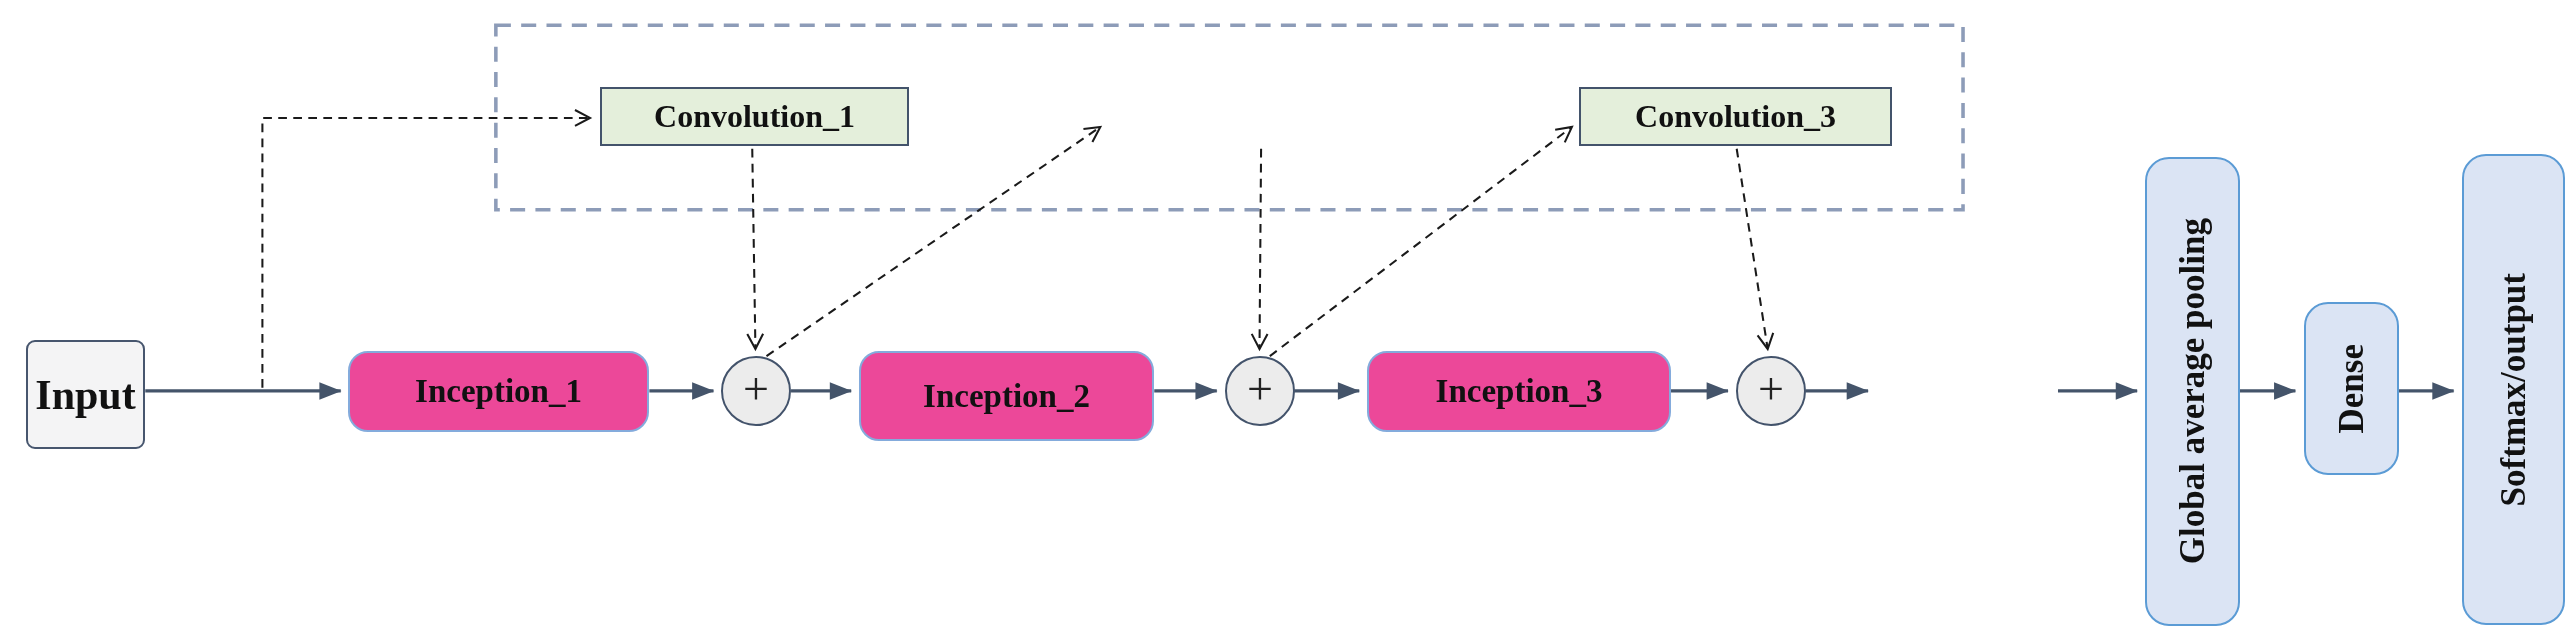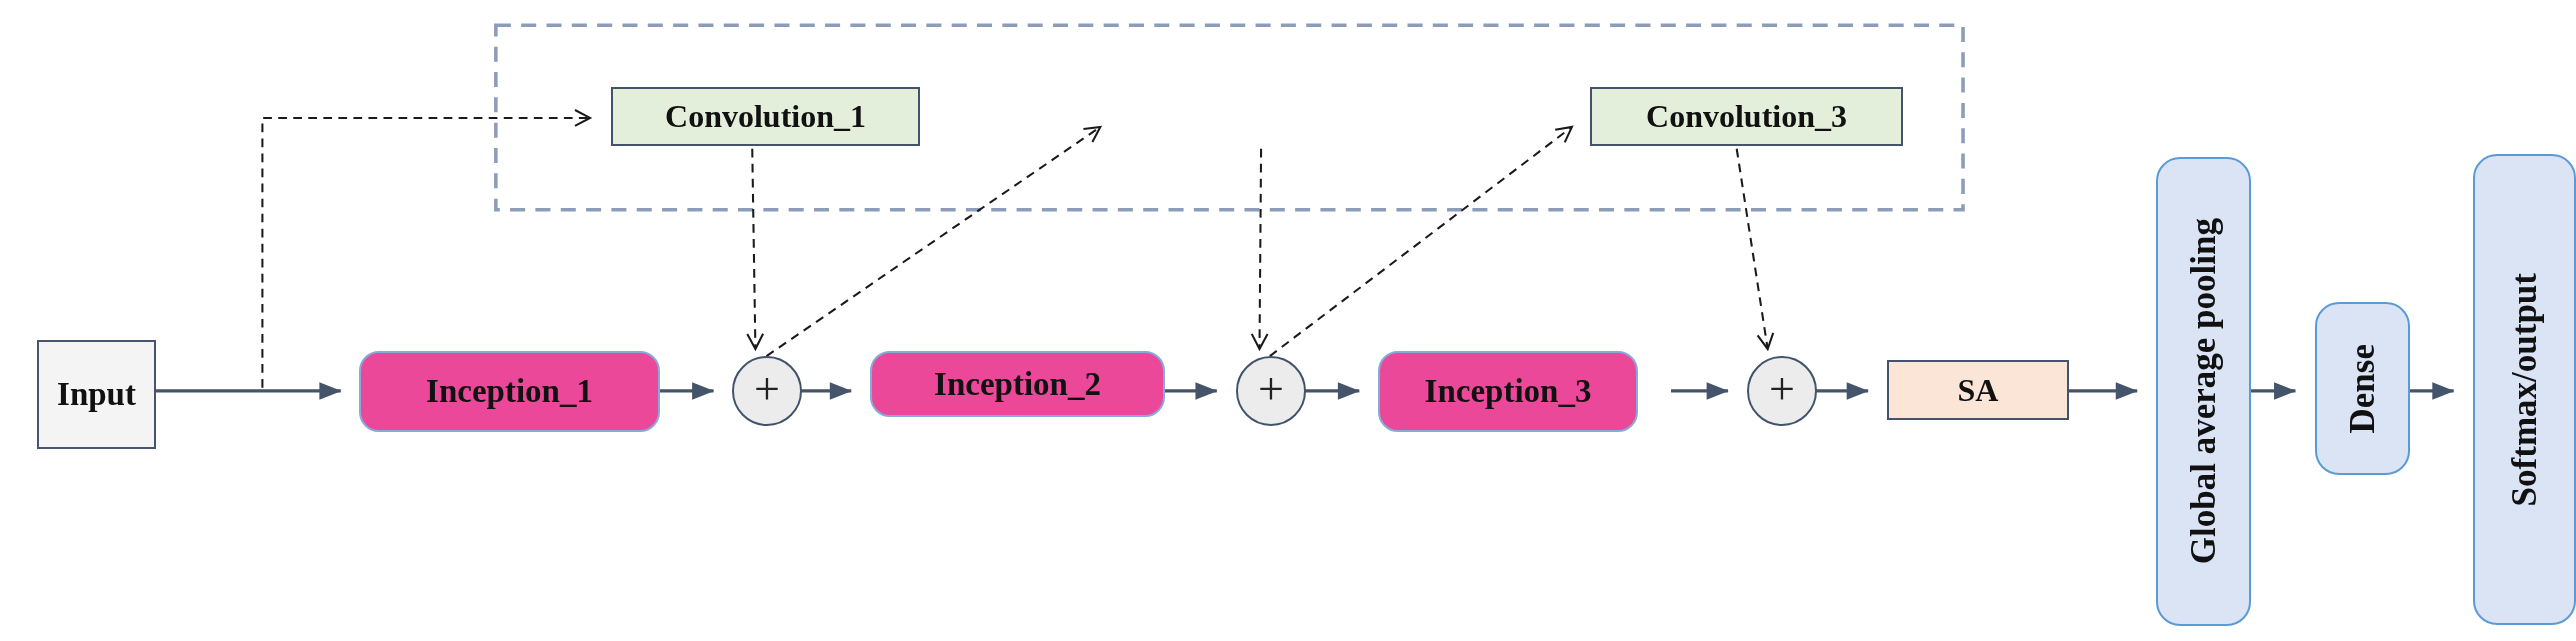--- a/index.html
+++ b/index.html
@@ -1,37 +1,37 @@
 <!DOCTYPE html>
 <html style="font-size:12.7px"><head>
 <meta charset="utf-8">
 <style>
   html,body{margin:0;padding:0;background:#ffffff;}
   #stage{position:relative;width:2576px;height:641px;background:#ffffff;overflow:hidden;
          font-family:"Liberation Serif","DejaVu Serif",serif;}
   #connectors{position:absolute;left:0;top:0;width:2576px;height:641px;}
 
   .node{position:absolute;display:flex;align-items:center;justify-content:center;
-        box-sizing:border-box;text-align:center;font-weight:bold;color:#111;margin-left:11px;}
+        box-sizing:border-box;text-align:center;font-weight:bold;color:#111;}
 
   
   .sq{border:2.4px solid #47566e;background:#f4f4f5;}
   
   .conv{border:2.4px solid #43536b;background:#e4efdb;font-size:32px;}
   
   .blue{background:#ec4899;border:2.4px solid #84abdc;border-radius:20px;font-size:33px;}
   
   .tail{background:#dbe4f4;border:2.4px solid #5b9bd5;border-radius:24px;font-size:35px;}
   .tail .vtext, .vtext{writing-mode:vertical-rl;transform:rotate(180deg);white-space:nowrap;}
   
   .add{width:70px;height:70px;border-radius:50%;background:#ececec;border:2.4px solid #43536b;
        font-size:46px;font-weight:400;color:#222;line-height:1;padding-bottom:4.7px;}
   
   .sa{background:#fbe5d6;border:2.4px solid #43536b;font-size:32px;}
-  .input{font-size:33px;}
+  .input{font-size:42px;border-radius:9px;}
 </style>
 </head>
 <body>
 
 <div id="stage">
 
   <svg id="connectors" viewBox="0 0 3254 810" xmlns="http://www.w3.org/2000/svg">
     <defs>
       <marker id="mTri" markerUnits="userSpaceOnUse" markerWidth="32" markerHeight="26" refX="28" refY="12" orient="auto">
         <path d="M1,1 L29,12 L1,23 Z" fill="#44546a"></path>
@@ -71,39 +71,36 @@
   </div>
 
   <div class="node blue" style="left:348px;top:351px;width:301px;height:81px;">
     <span>Inception_1</span>
   </div>
 
   <div class="node add" style="left:721px;top:356px;">
     <span>+</span>
   </div>
 
-  <div class="node blue" style="left:859px;top:351px;width:295px;height:66px;">
+  <div class="node blue" style="left:859px;top:351px;width:295px;height:90px;">
     <span>Inception_2</span>
   </div>
 
   <div class="node add" style="left:1225px;top:356px;">
     <span>+</span>
   </div>
 
-  <div class="node blue" style="left:1367px;top:351px;width:260px;height:81px;">
+  <div class="node blue" style="left:1367px;top:351px;width:304px;height:81px;">
     <span>Inception_3</span>
   </div>
 
   <div class="node add" style="left:1736px;top:356px;">
     <span>+</span>
   </div>
 
-  <div class="node sa" style="left:1876px;top:360px;width:182px;height:60px;">
-    <span>SA</span>
-  </div>
 
   <div class="node conv" style="left:600px;top:87px;width:309px;height:59px;">
     <span>Convolution_1</span>
   </div>
 
 
   <div class="node conv" style="left:1579px;top:87px;width:313px;height:59px;">
     <span>Convolution_3</span>
   </div>
 

